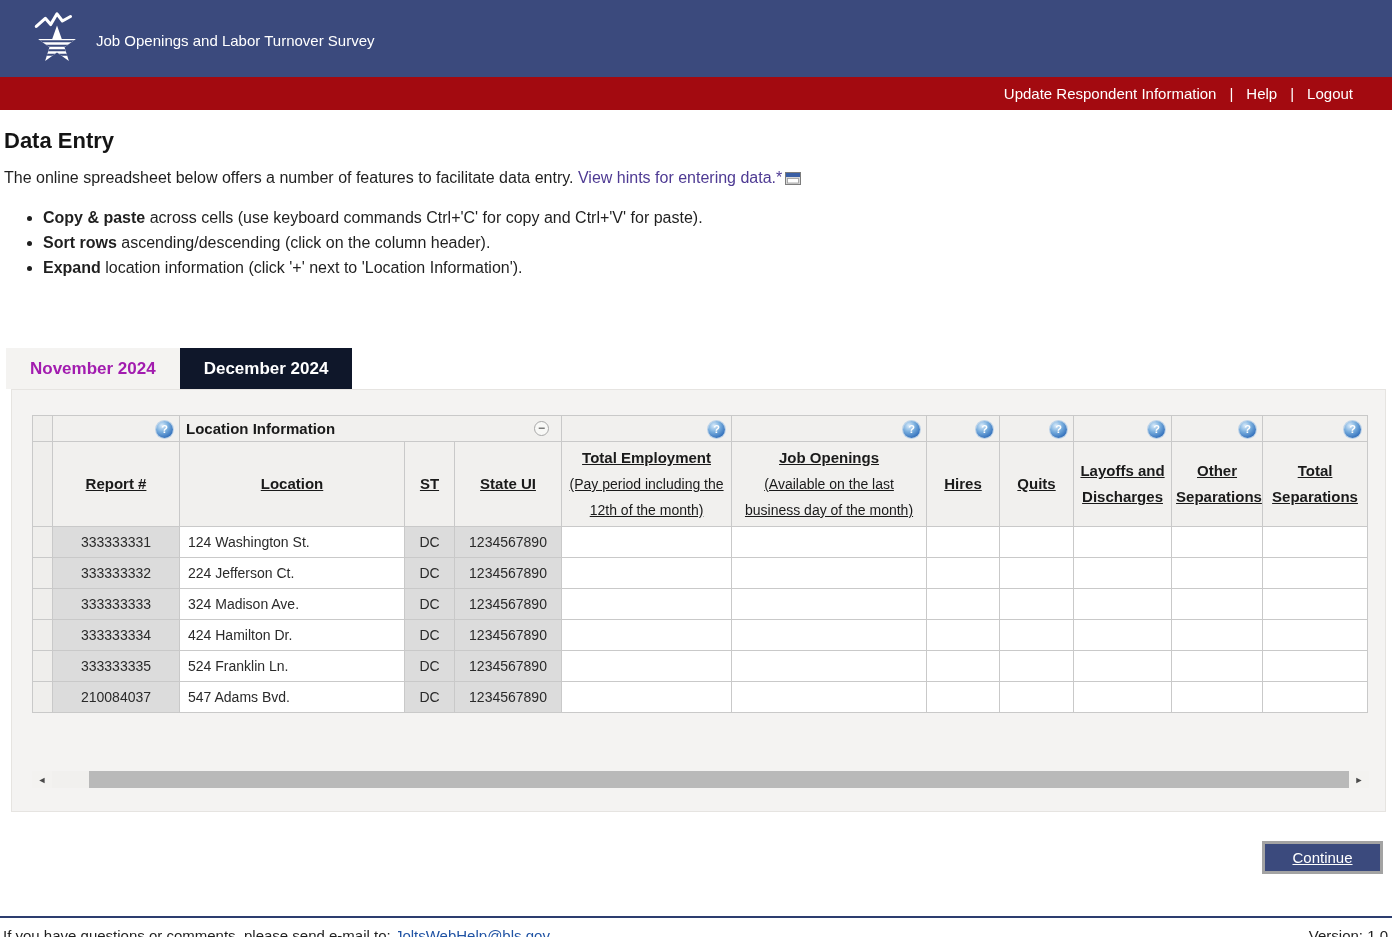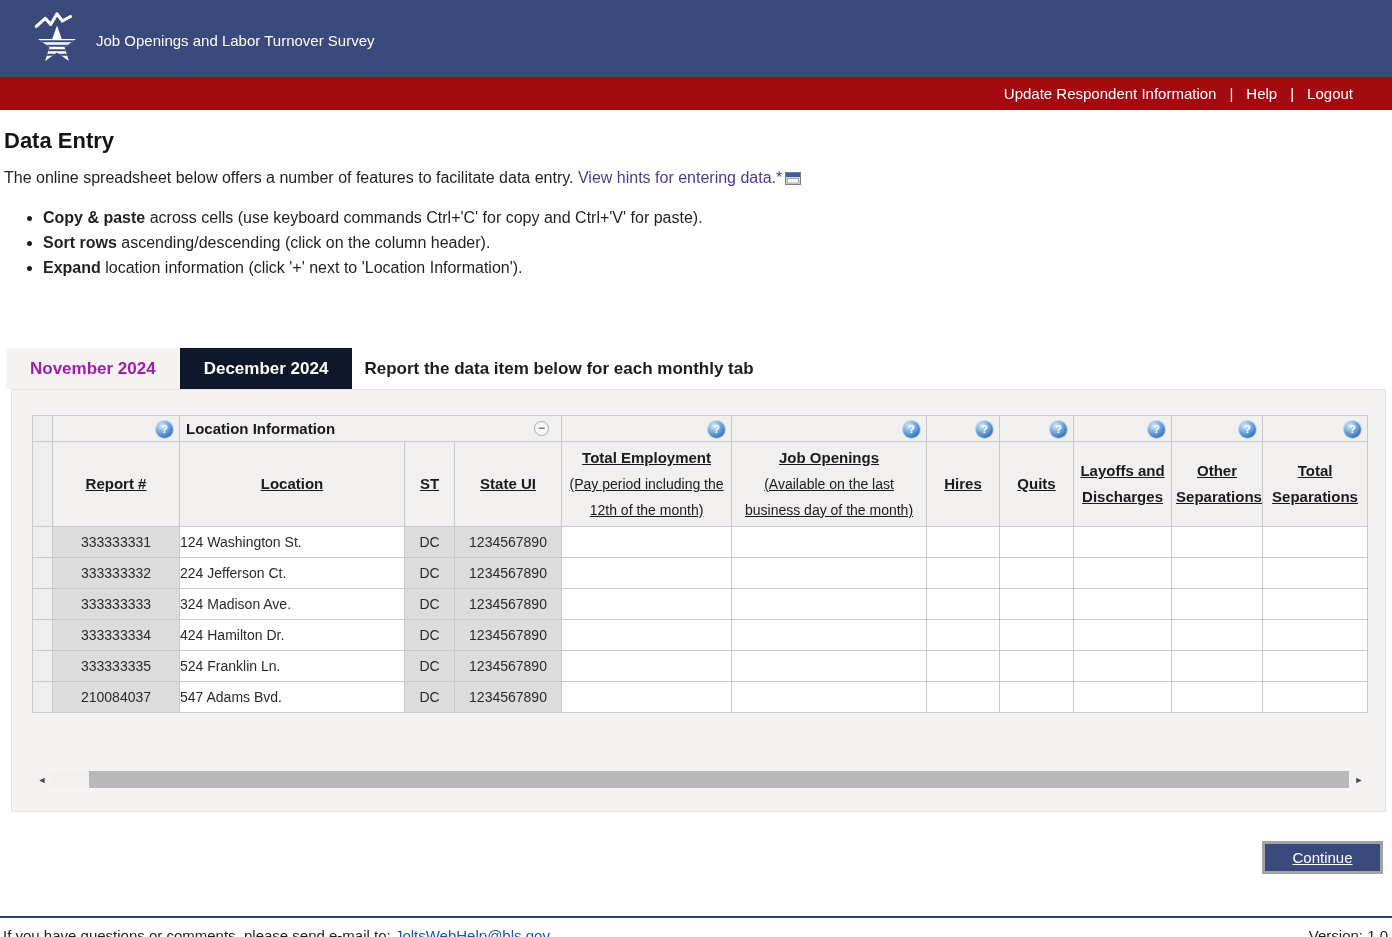--- a/index.html
+++ b/index.html
@@ -42,21 +42,21 @@
   .hrow1 th { height:26px; background:#f1f0ee; }
   .hrow2 th { height:85px; background:#f1f0ee; vertical-align:middle; text-align:center; padding:0 4px; }
   .grp-flex { display:flex; justify-content:space-between; align-items:center; padding:0 12px 0 6px; }
   .grp-title { font-weight:bold; font-size:15px; color:#1a1a1a; }
   .icon-right { text-align:right; padding-right:6px; }
   .col-title { font-weight:bold; text-decoration:underline; font-size:15px; color:#1a1a1a; line-height:26px; cursor:pointer; }
   .col-sub { font-weight:normal; text-decoration:underline; font-size:14px; color:#1a1a1a; line-height:26px; cursor:pointer; }
   tbody td { height:31px; color:#2a2a2a; }
   td.rowhead, th.rowhead { background:#efeeec; }
   td.cell-gray { background:#dcdcdc; text-align:center; border-color:#c2c2c2; }
-  td.cell-loc  { background:#ffffff; text-align:left; border-color:#d6d6d6; }
+  td.cell-loc  { background:#ffffff; text-align:left; padding-left:8px; border-color:#d6d6d6; }
   td.cell-entry{ background:#ffffff; border-color:#d6d6d6; cursor:cell; }
 
   .help-icon { display:inline-block; width:17px; height:17px; border-radius:50%;
     background:radial-gradient(circle at 35% 28%, #d9ebfa 0%, #79aede 38%, #3673bd 75%, #2b5f9e 100%);
     color:#fff; font-weight:bold; font-size:11px; line-height:17px; text-align:center;
     box-shadow:0 0 0 1px #bcd2e8; cursor:pointer; }
   .minus-icon { display:inline-block; width:15px; height:15px; border-radius:50%;
     border:1px solid #a8a8a8; background:#f8f8f6; color:#6e6e6e; font-size:12px;
     line-height:12px; text-align:center; cursor:pointer; }
 
@@ -117,21 +117,20 @@
 
   <ul class="features">
     <li><b>Copy &amp; paste</b><span> across cells (use keyboard commands Ctrl+'C' for copy and Ctrl+'V' for paste).</span></li>
     <li><b>Sort rows</b><span> ascending/descending (click on the column header).</span></li>
     <li><b>Expand</b><span> location information (click '+' next to 'Location Information').</span></li>
   </ul>
 
   <div class="tab-row">
     <div class="tab inactive">November 2024</div>
     <div class="tab active">December 2024</div>
-    <div class="tab-instruction">Report the data item below for each monthly tab</div>
   </div>
 
   <div class="panel">
     <table class="grid" id="grid">
         <colgroup>
           <col style="width: 20px;">
           <col style="width: 127px;">
           <col style="width: 225px;">
           <col style="width: 50px;">
           <col style="width: 107px;">

